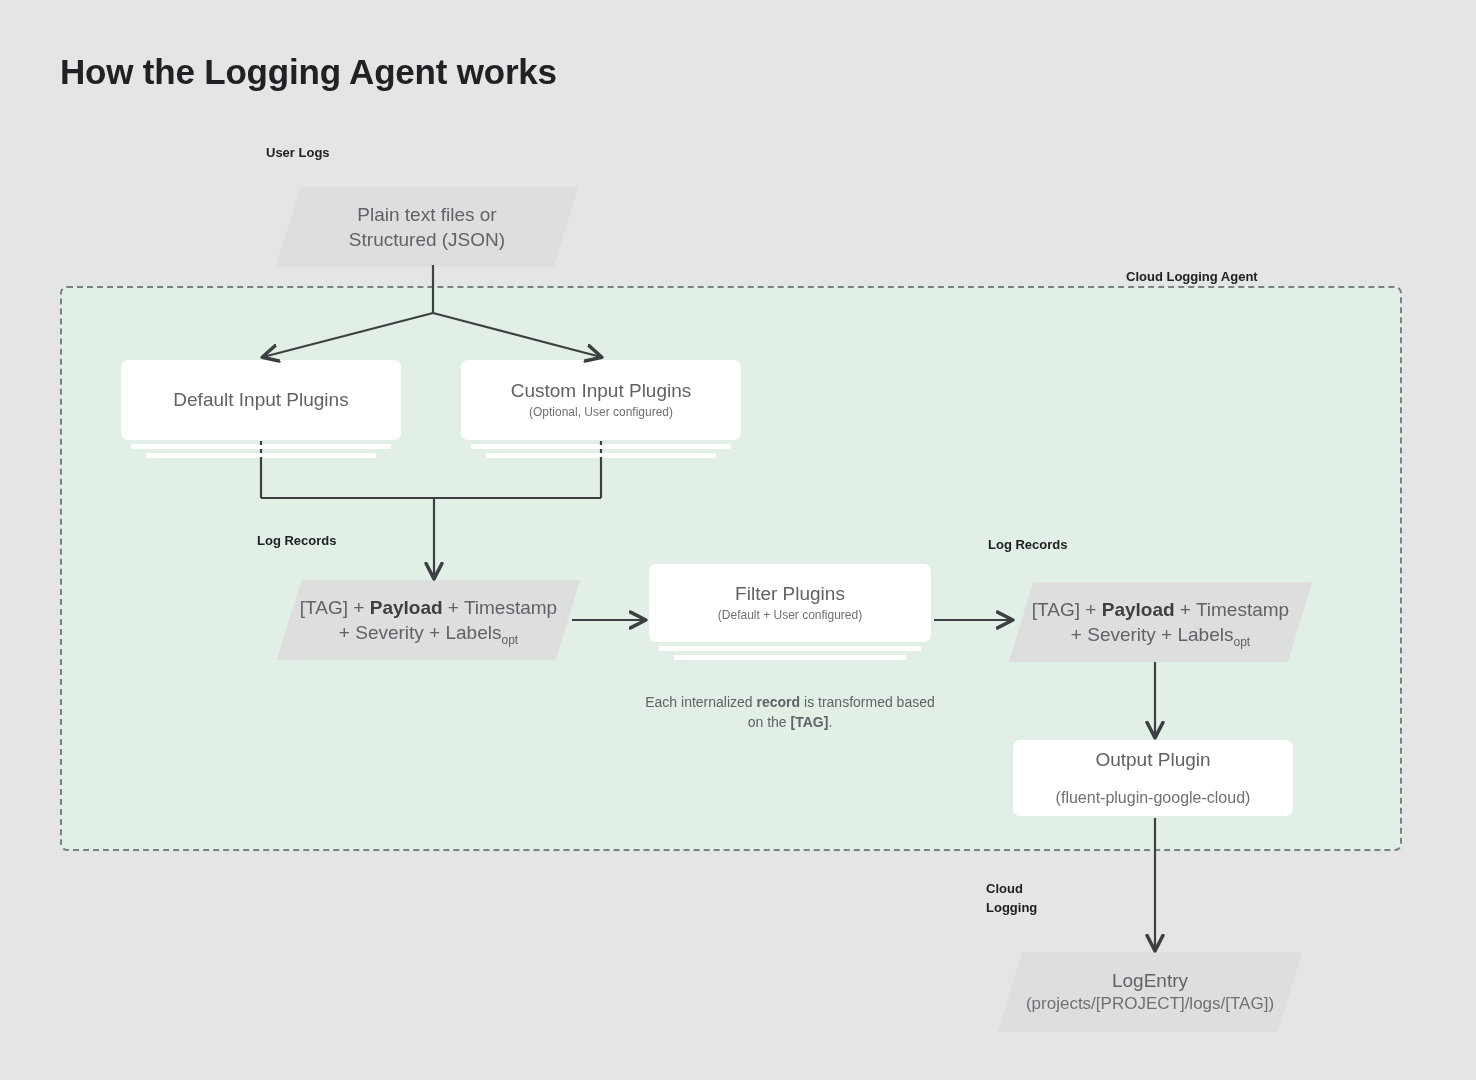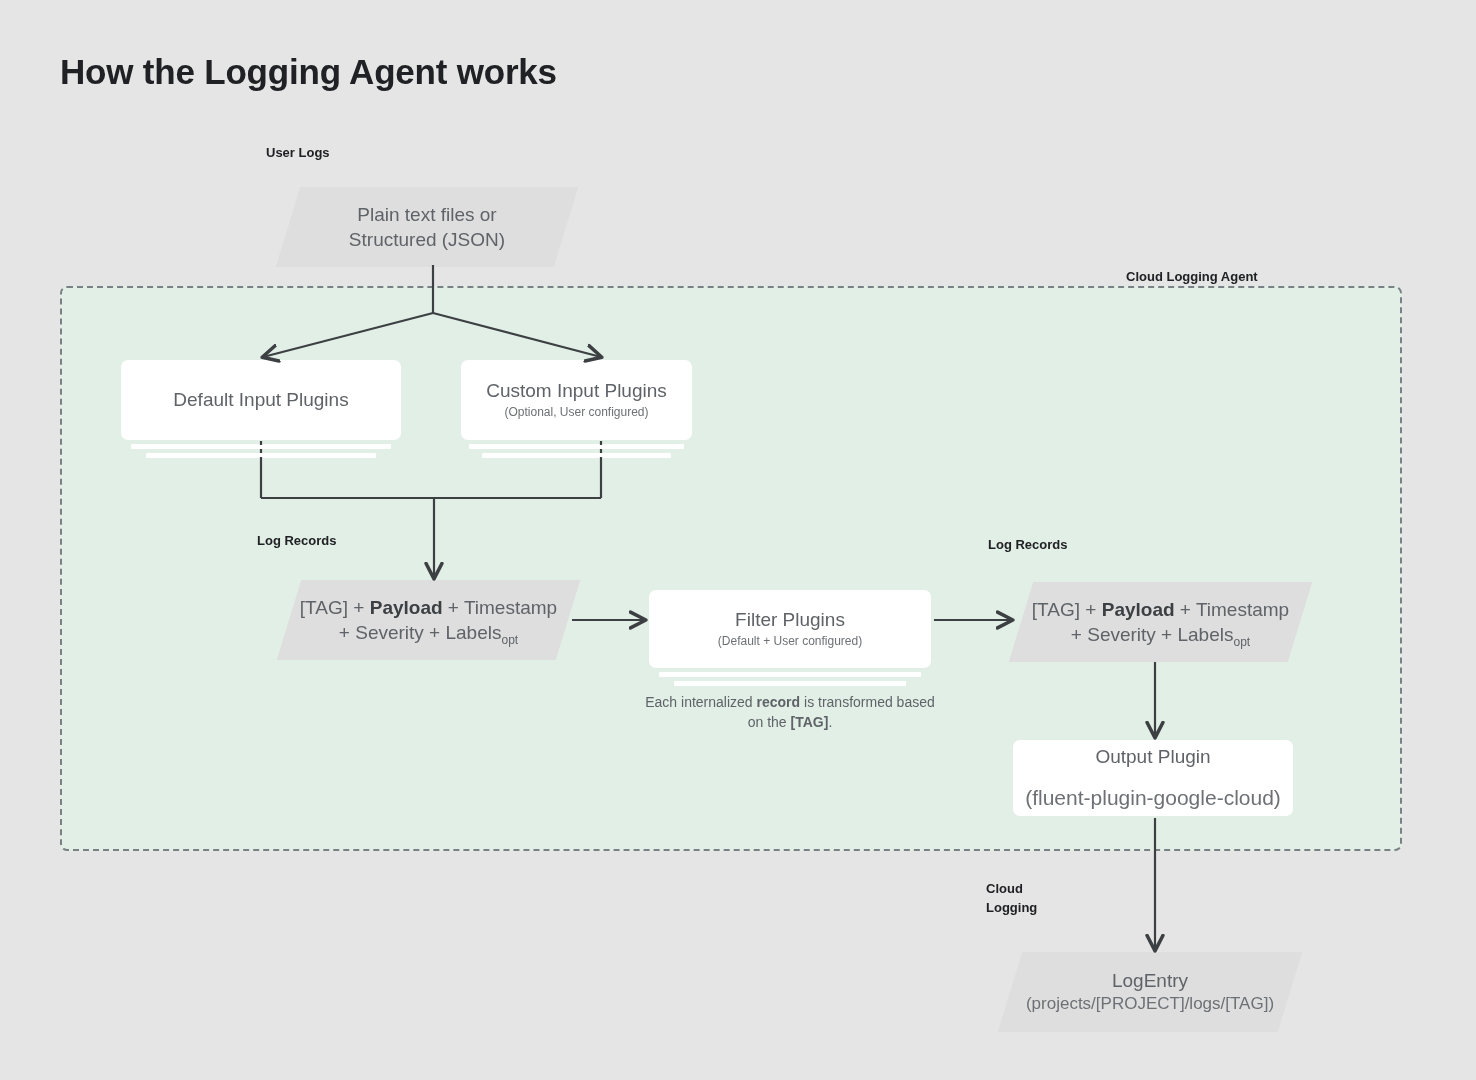--- a/index.html
+++ b/index.html
@@ -129,42 +129,42 @@
     background: #ffffff;
     margin: 4px auto 0 auto;
     border-radius: 1px;
     z-index: 1;
   }
   .sheet-1 { width: 93%; }
   .sheet-2 { width: 82%; }
 
   #card-default  { left: 121px;  top: 360px; width: 280px; }
   #card-default  .card { height: 80px; }
-  #card-custom   { left: 461px;  top: 360px; width: 231px; }
+  #card-custom   { left: 461px;  top: 360px; width: 280px; }
   #card-custom   .card { height: 80px; }
-  #card-filter   { left: 649px;  top: 590px; width: 282px; }
+  #card-filter   { left: 649px;  top: 564px; width: 282px; }
   #card-filter   .card { height: 78px; }
 
   
   #card-output {
     position: absolute;
     left: 1013px;
     top: 740px;
     width: 280px;
     height: 76px;
     background: #ffffff;
     border-radius: 7px;
     display: flex;
     flex-direction: column;
     align-items: center;
     justify-content: center;
     text-align: center;
   }
   #card-output .card-title { font-size: 19px; color: #5f6368; }
-  #card-output .card-sub   { font-size: 21px; color: #6d7175; margin-top: 18px; }
+  #card-output .card-sub   { font-size: 16px; color: #6d7175; margin-top: 18px; }
 
   
   #caption-transform {
     position: absolute;
     left: 640px;
     top: 693px;
     width: 300px;
     text-align: center;
     font-size: 14px;
     color: #5f6368;

